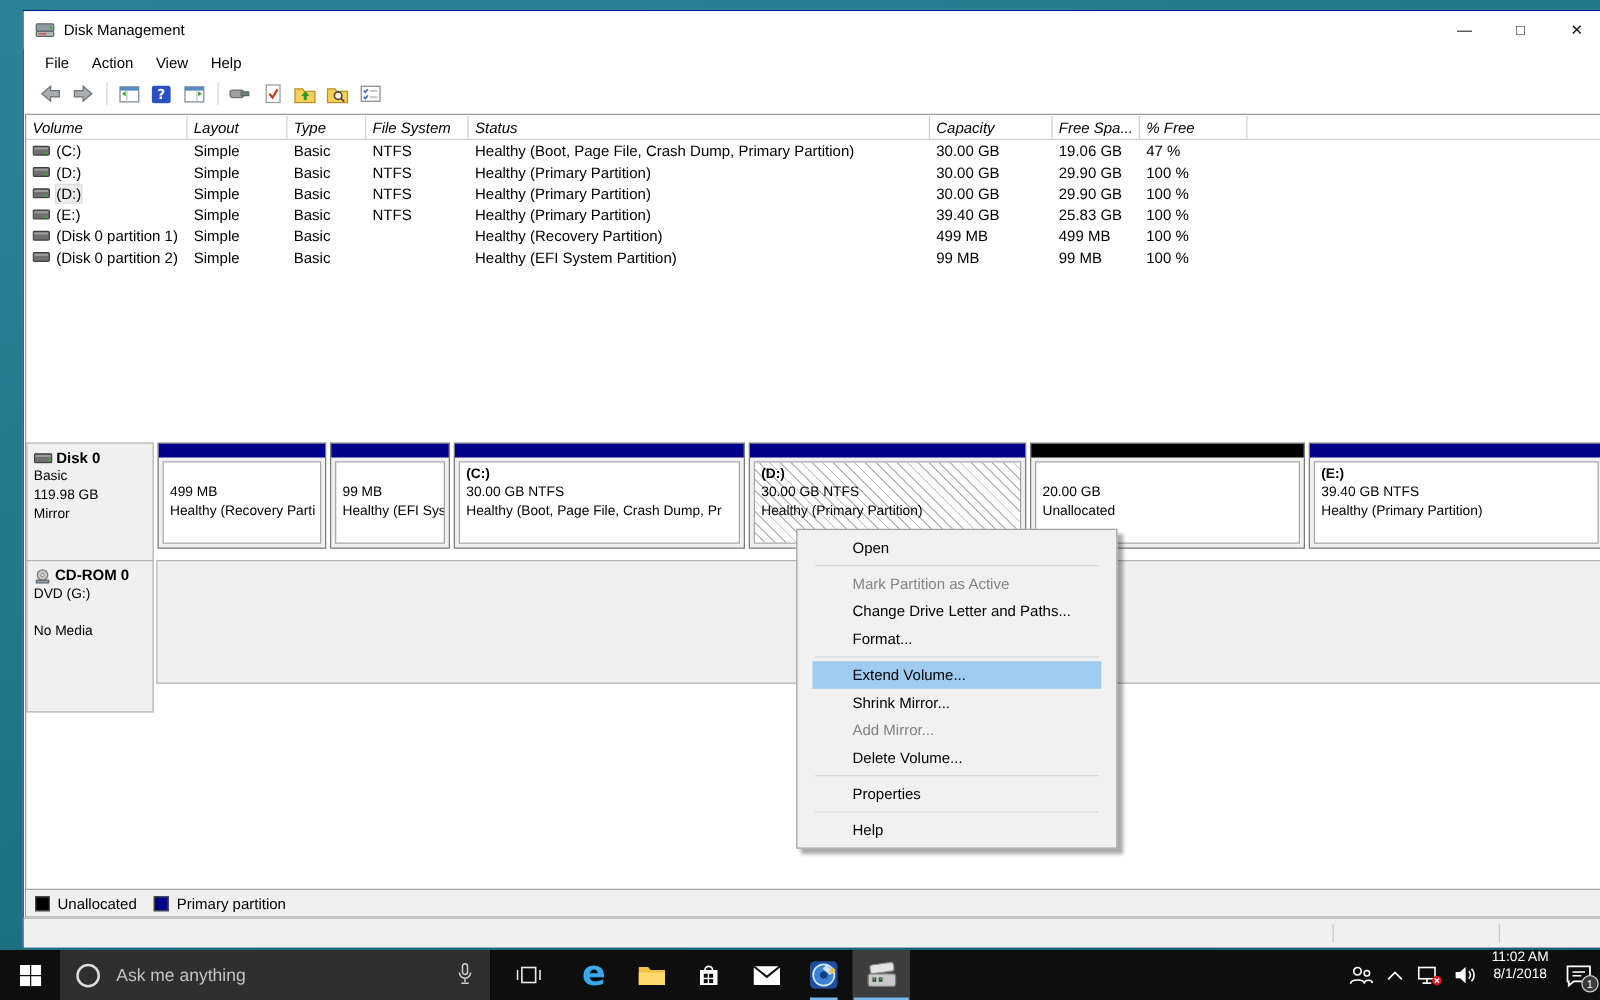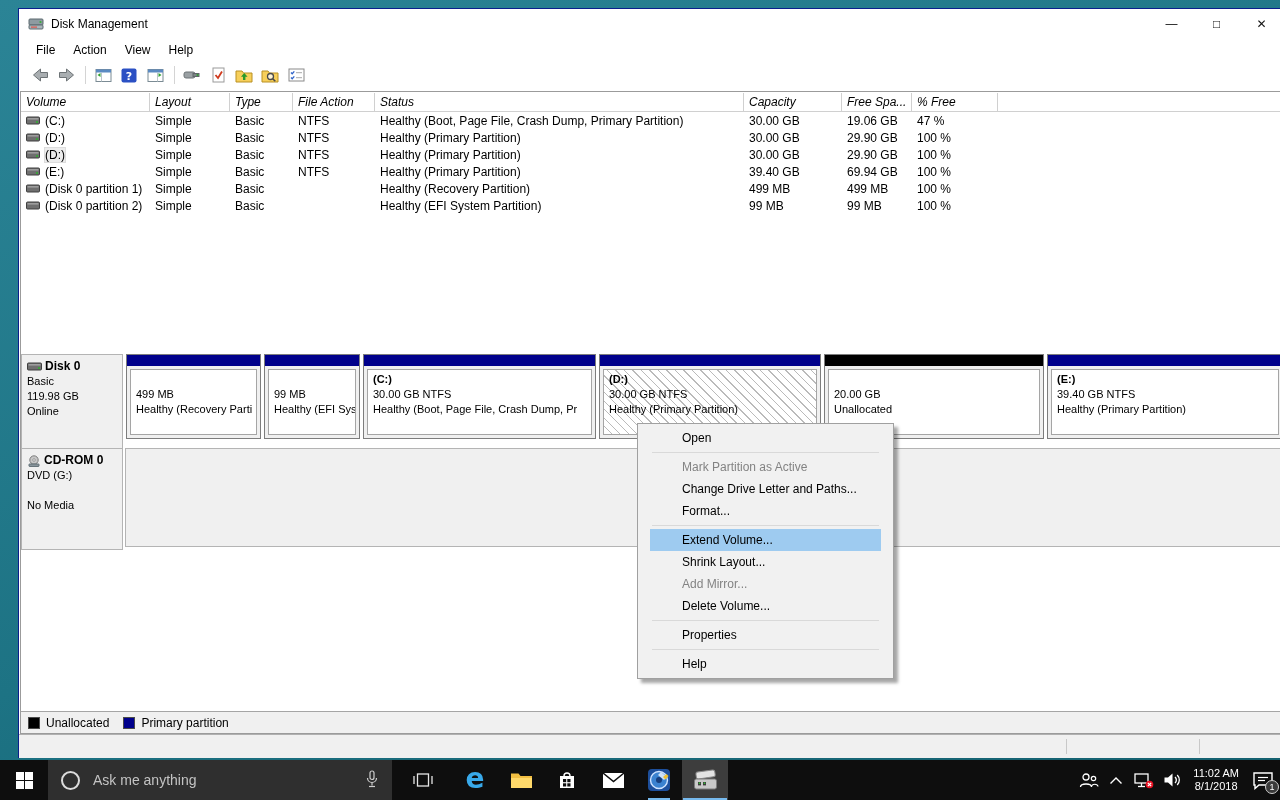--- a/index.html
+++ b/index.html
@@ -82,21 +82,21 @@
   .cortana { width:19px; height:19px; border:2px solid #dcdcdc; border-radius:50%; margin-left:13px; }
   .search-text { color:#c3c3c3; font-size:14px; margin-left:13px; }
   .mic { position:absolute; right:13px; top:10px; }
   .tb-btn { width:46px; display:flex; align-items:center; justify-content:center; position:relative; }
   .tb-btn.running::after { content:""; position:absolute; bottom:0; height:2px; background:#76b9ed;
                            left:12px; right:12px; }
   .tb-btn.active { background:#3d3d3d; }
   .tb-btn.active.running::after { left:1px; right:1px; }
   .edge-e { color:#38a9ea; font-size:28px; font-weight:bold; line-height:1; margin-top:-3px;
             font-family:"DejaVu Sans", sans-serif; }
-  .tray { position:absolute; right:0; top:0; height:40px; display:flex; align-items:center; }
+  .tray { position:absolute; right:0; top:0; height:40px; display:flex; align-items:flex-start; }
   .tr-ic { width:24px; height:40px; display:flex; align-items:center; justify-content:center; margin:0 2px; }
   .clock { color:#fff; font-size:11px; text-align:center; line-height:13px; margin:0 7px; }
   .ac-wrap { position:relative; width:34px; height:40px; display:flex; align-items:center; justify-content:center; }
   .badge { position:absolute; right:1px; bottom:6px; width:14px; height:14px; border-radius:50%;
            background:#3a3a3a; border:1px solid #cfcfcf; color:#fff; font-size:9px;
            display:flex; align-items:center; justify-content:center; }
 </style>
 </head>
 <body>
 
@@ -198,21 +198,21 @@
       </span>
     </div>
 
     <div class="client">
 
       <div class="vt">
         <div class="vt-header">
           <div class="hc">Volume</div>
           <div class="hc">Layout</div>
           <div class="hc">Type</div>
-          <div class="hc">File Action</div>
+          <div class="hc">File System</div>
           <div class="hc">Status</div>
           <div class="hc">Capacity</div>
           <div class="hc">Free Spa...</div>
           <div class="hc">% Free</div>
           <div class="hc"></div>
         </div>
 
         <div class="vt-row">
           <div class="vol-cell">
             <svg width="14" height="9" viewBox="0 0 14 9">
@@ -277,21 +277,21 @@
                 <rect x="1.5" y="2" width="11" height="1.6" fill="#9d9d9d"></rect>
                 <circle cx="11" cy="6" r="1.1" fill="#2fae2f"></circle>
               </svg>
             <span class="vol-label">(E:)</span>
           </div>
           <div class="cell">Simple</div>
           <div class="cell">Basic</div>
           <div class="cell">NTFS</div>
           <div class="cell">Healthy (Primary Partition)</div>
           <div class="cell">39.40 GB</div>
-          <div class="cell">69.94 GB</div>
+          <div class="cell">25.83 GB</div>
           <div class="cell">100 %</div>
           <div class="cell"></div>
         </div>
 
         <div class="vt-row">
           <div class="vol-cell">
             <svg width="14" height="9" viewBox="0 0 14 9">
                 <rect x="0.5" y="1" width="13" height="7" rx="1" fill="#6f6f6f" stroke="#3f3f3f"></rect>
                 <rect x="1.5" y="2" width="11" height="1.6" fill="#9d9d9d"></rect>
               </svg>
@@ -330,21 +330,21 @@
         <div class="dl-title">
           <svg width="15" height="9" viewBox="0 0 15 9">
               <rect x="0.5" y="1" width="14" height="7" rx="1" fill="#6f6f6f" stroke="#3f3f3f"></rect>
               <rect x="1.5" y="2" width="12" height="1.6" fill="#9d9d9d"></rect>
               <circle cx="12" cy="6" r="1.1" fill="#2fae2f"></circle>
             </svg>
           <span>Disk 0</span>
         </div>
         <div>Basic</div>
         <div>119.98 GB</div>
-        <div>Online</div>
+        <div>Mirror</div>
       </div>
 
       <div class="part" style="left:105px;top:262px;width:135px;height:85px;">
         <div class="pbar bar-navy"></div>
         <div class="pinner">
           <div class="pl1"></div>
           <div>499 MB</div>
           <div>Healthy (Recovery Parti</div>
         </div>
       </div>
@@ -382,21 +382,21 @@
       </div>
       <div class="part" style="left:1026px;top:262px;width:236px;height:85px;">
         <div class="pbar bar-navy"></div>
         <div class="pinner">
           <div class="pl1">(E:)</div>
           <div>39.40 GB NTFS</div>
           <div>Healthy (Primary Partition)</div>
         </div>
       </div>
 
-      <div class="disk-label" style="top:356px;height:102px;">
+      <div class="disk-label" style="top:356px;height:122px;">
         <div class="dl-title">
           <svg width="14" height="12" viewBox="0 0 14 12">
               <circle cx="7" cy="5" r="4.2" fill="#c7c7c7" stroke="#7d7d7d"></circle>
               <circle cx="7" cy="5" r="1.3" fill="#f0f0f0" stroke="#9a9a9a"></circle>
               <rect x="2" y="9" width="10" height="2.4" rx="0.5" fill="#8e9ba1" stroke="#5c6a70"></rect>
             </svg>
           <span>CD-ROM 0</span>
         </div>
         <div>DVD (G:)</div>
         <div>&nbsp;</div>
@@ -423,21 +423,21 @@
   </div>
 
   <div class="ctx">
     <div class="mi">Open</div>
     <div class="msep"></div>
     <div class="mi dis">Mark Partition as Active</div>
     <div class="mi">Change Drive Letter and Paths...</div>
     <div class="mi">Format...</div>
     <div class="msep"></div>
     <div class="mi hl">Extend Volume...</div>
-    <div class="mi">Shrink Layout...</div>
+    <div class="mi">Shrink Mirror...</div>
     <div class="mi dis">Add Mirror...</div>
     <div class="mi">Delete Volume...</div>
     <div class="msep"></div>
     <div class="mi">Properties</div>
     <div class="msep"></div>
     <div class="mi">Help</div>
   </div>
 
   <div class="taskbar">
     <div class="tb-start">

